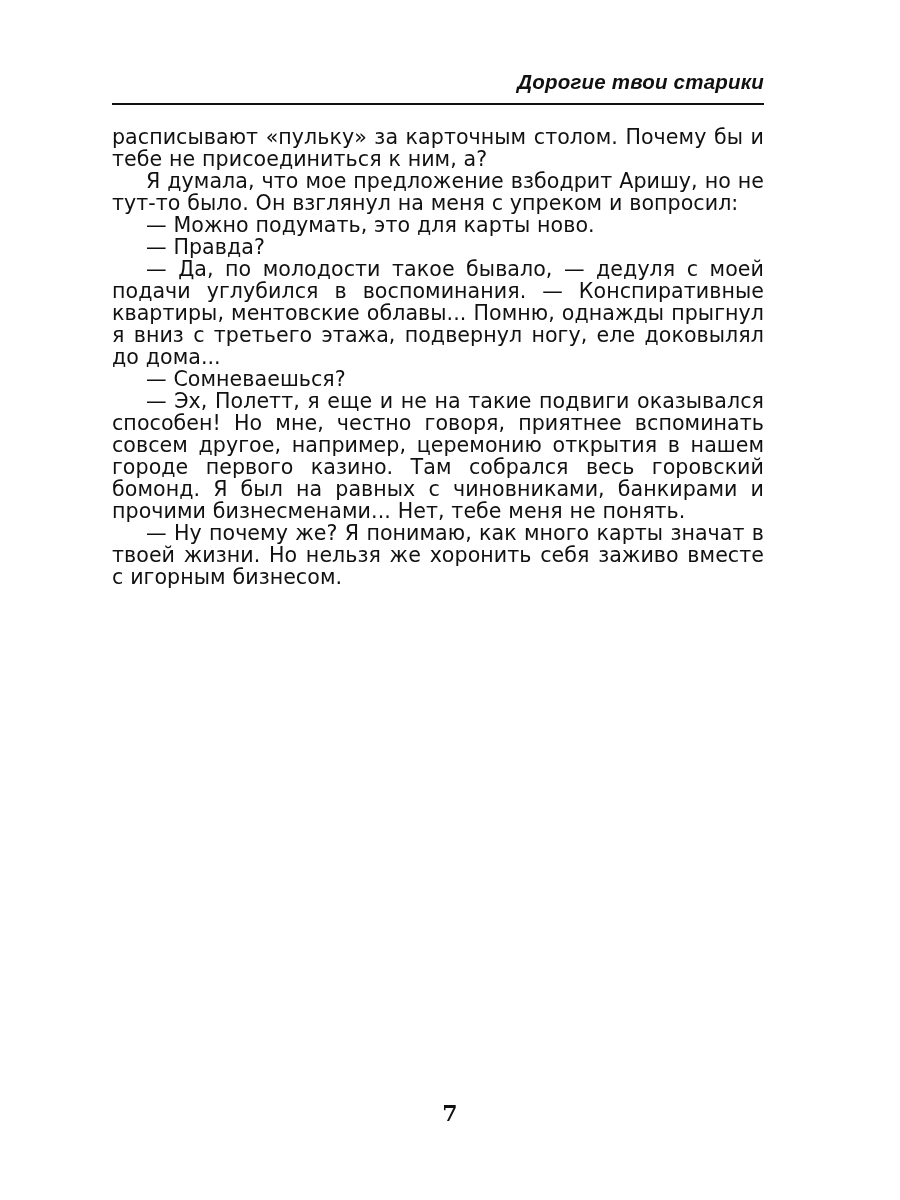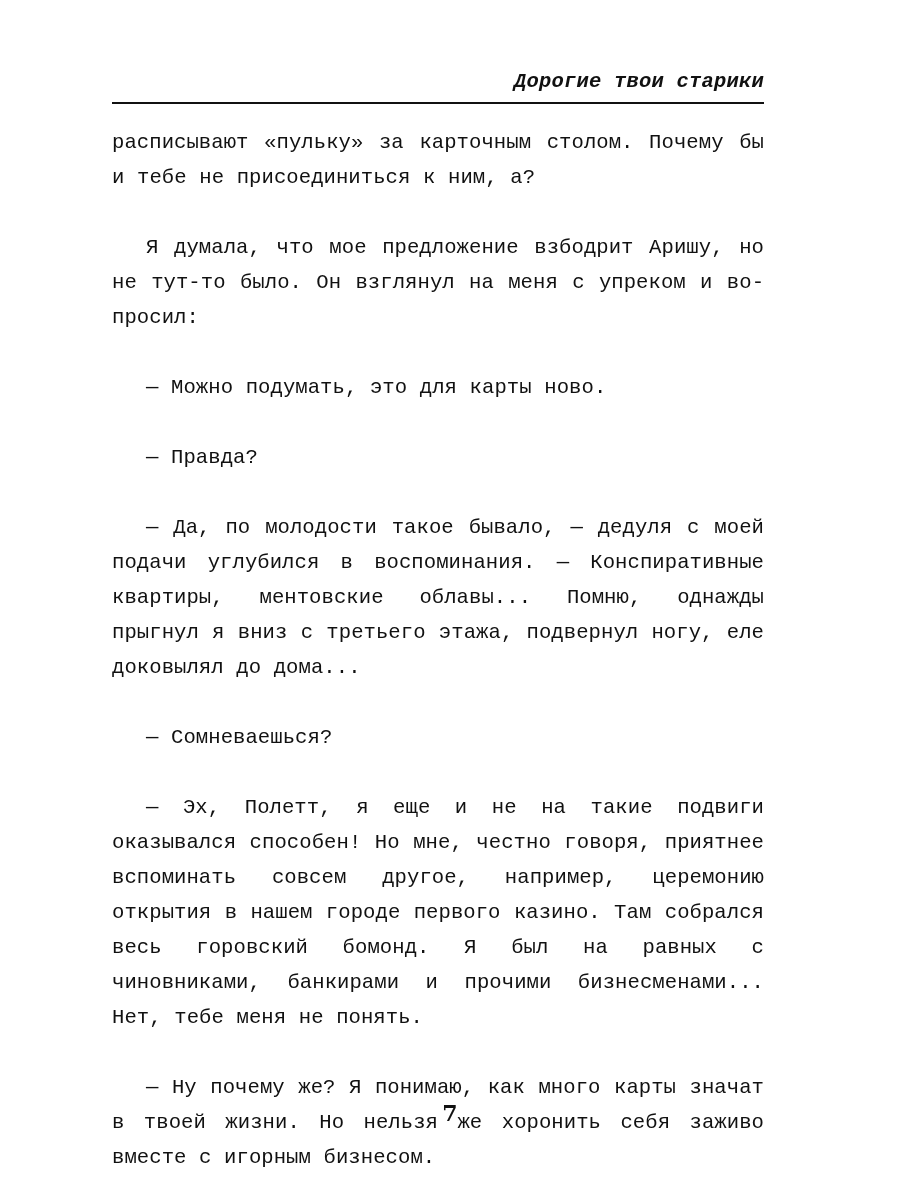--- a/index.html
+++ b/index.html
@@ -18,47 +18,45 @@
     overflow: hidden;
   }
   .content {
     position: absolute;
     left: 112px;
     top: 70px;
     width: 652px;
   }
   .running-head {
     text-align: right;
-    font-family: Liberation Mono, monospace;
+    font-family: Liberation Sans, sans-serif;
     font-style: italic;
     font-weight: bold;
     font-size: 20.5px;
     letter-spacing: 0.2px;
     color: #111111;
     padding-bottom: 9px;
   }
   .head-rule {
     border: 0;
     border-top: 2.4px solid #111111;
     margin: 0 0 21px 0;
   }
   .body-text p {
     margin: 0;
     font-size: 20.6px;
-    line-height: 35px;
+    line-height: 22px;
     text-align: justify;
     text-indent: 0;
     letter-spacing: 0.05px;
     word-spacing: 0.2px;
     hyphens: manual;
-    font-family: Liberation Mono, monospace;
   }
   .body-text p.indent {
     text-indent: 34px;
-    margin-top: 35px;
   }
   .page-number {
     position: absolute;
     left: 0;
     right: 0;
     top: 1100px;
     text-align: center;
     font-family: "DejaVu Serif", serif;
     font-weight: bold;
     font-size: 22px;

